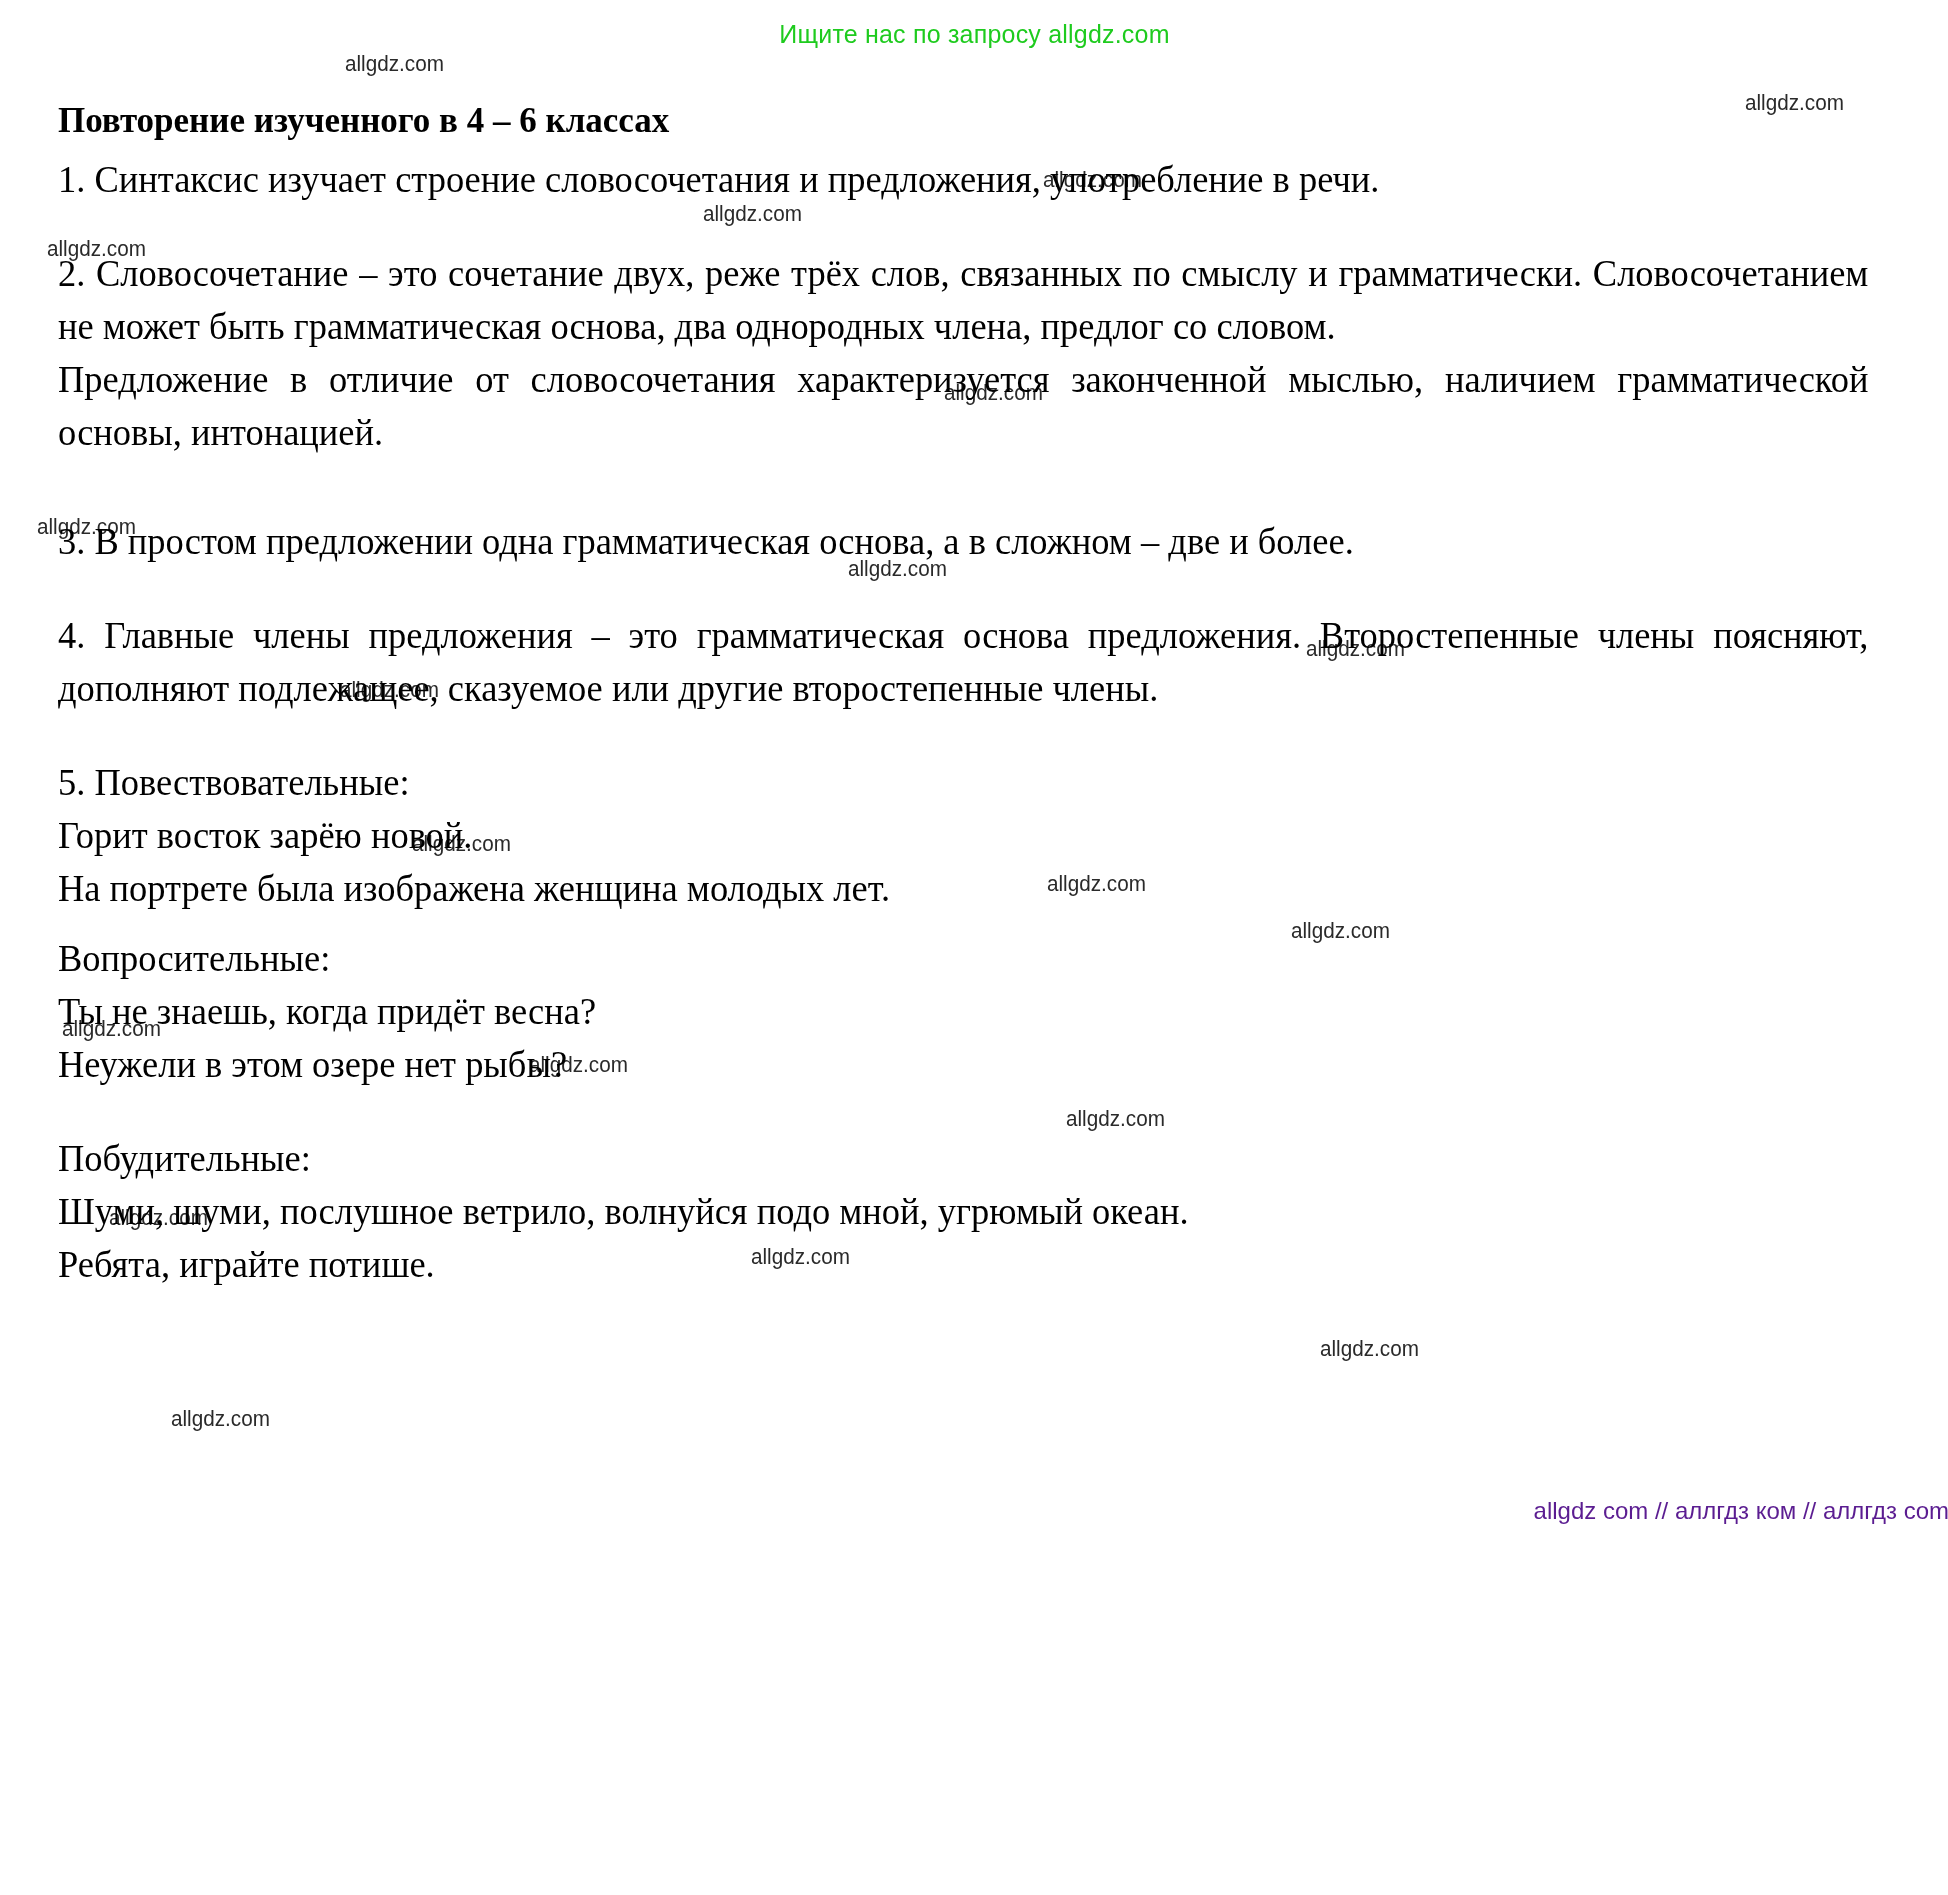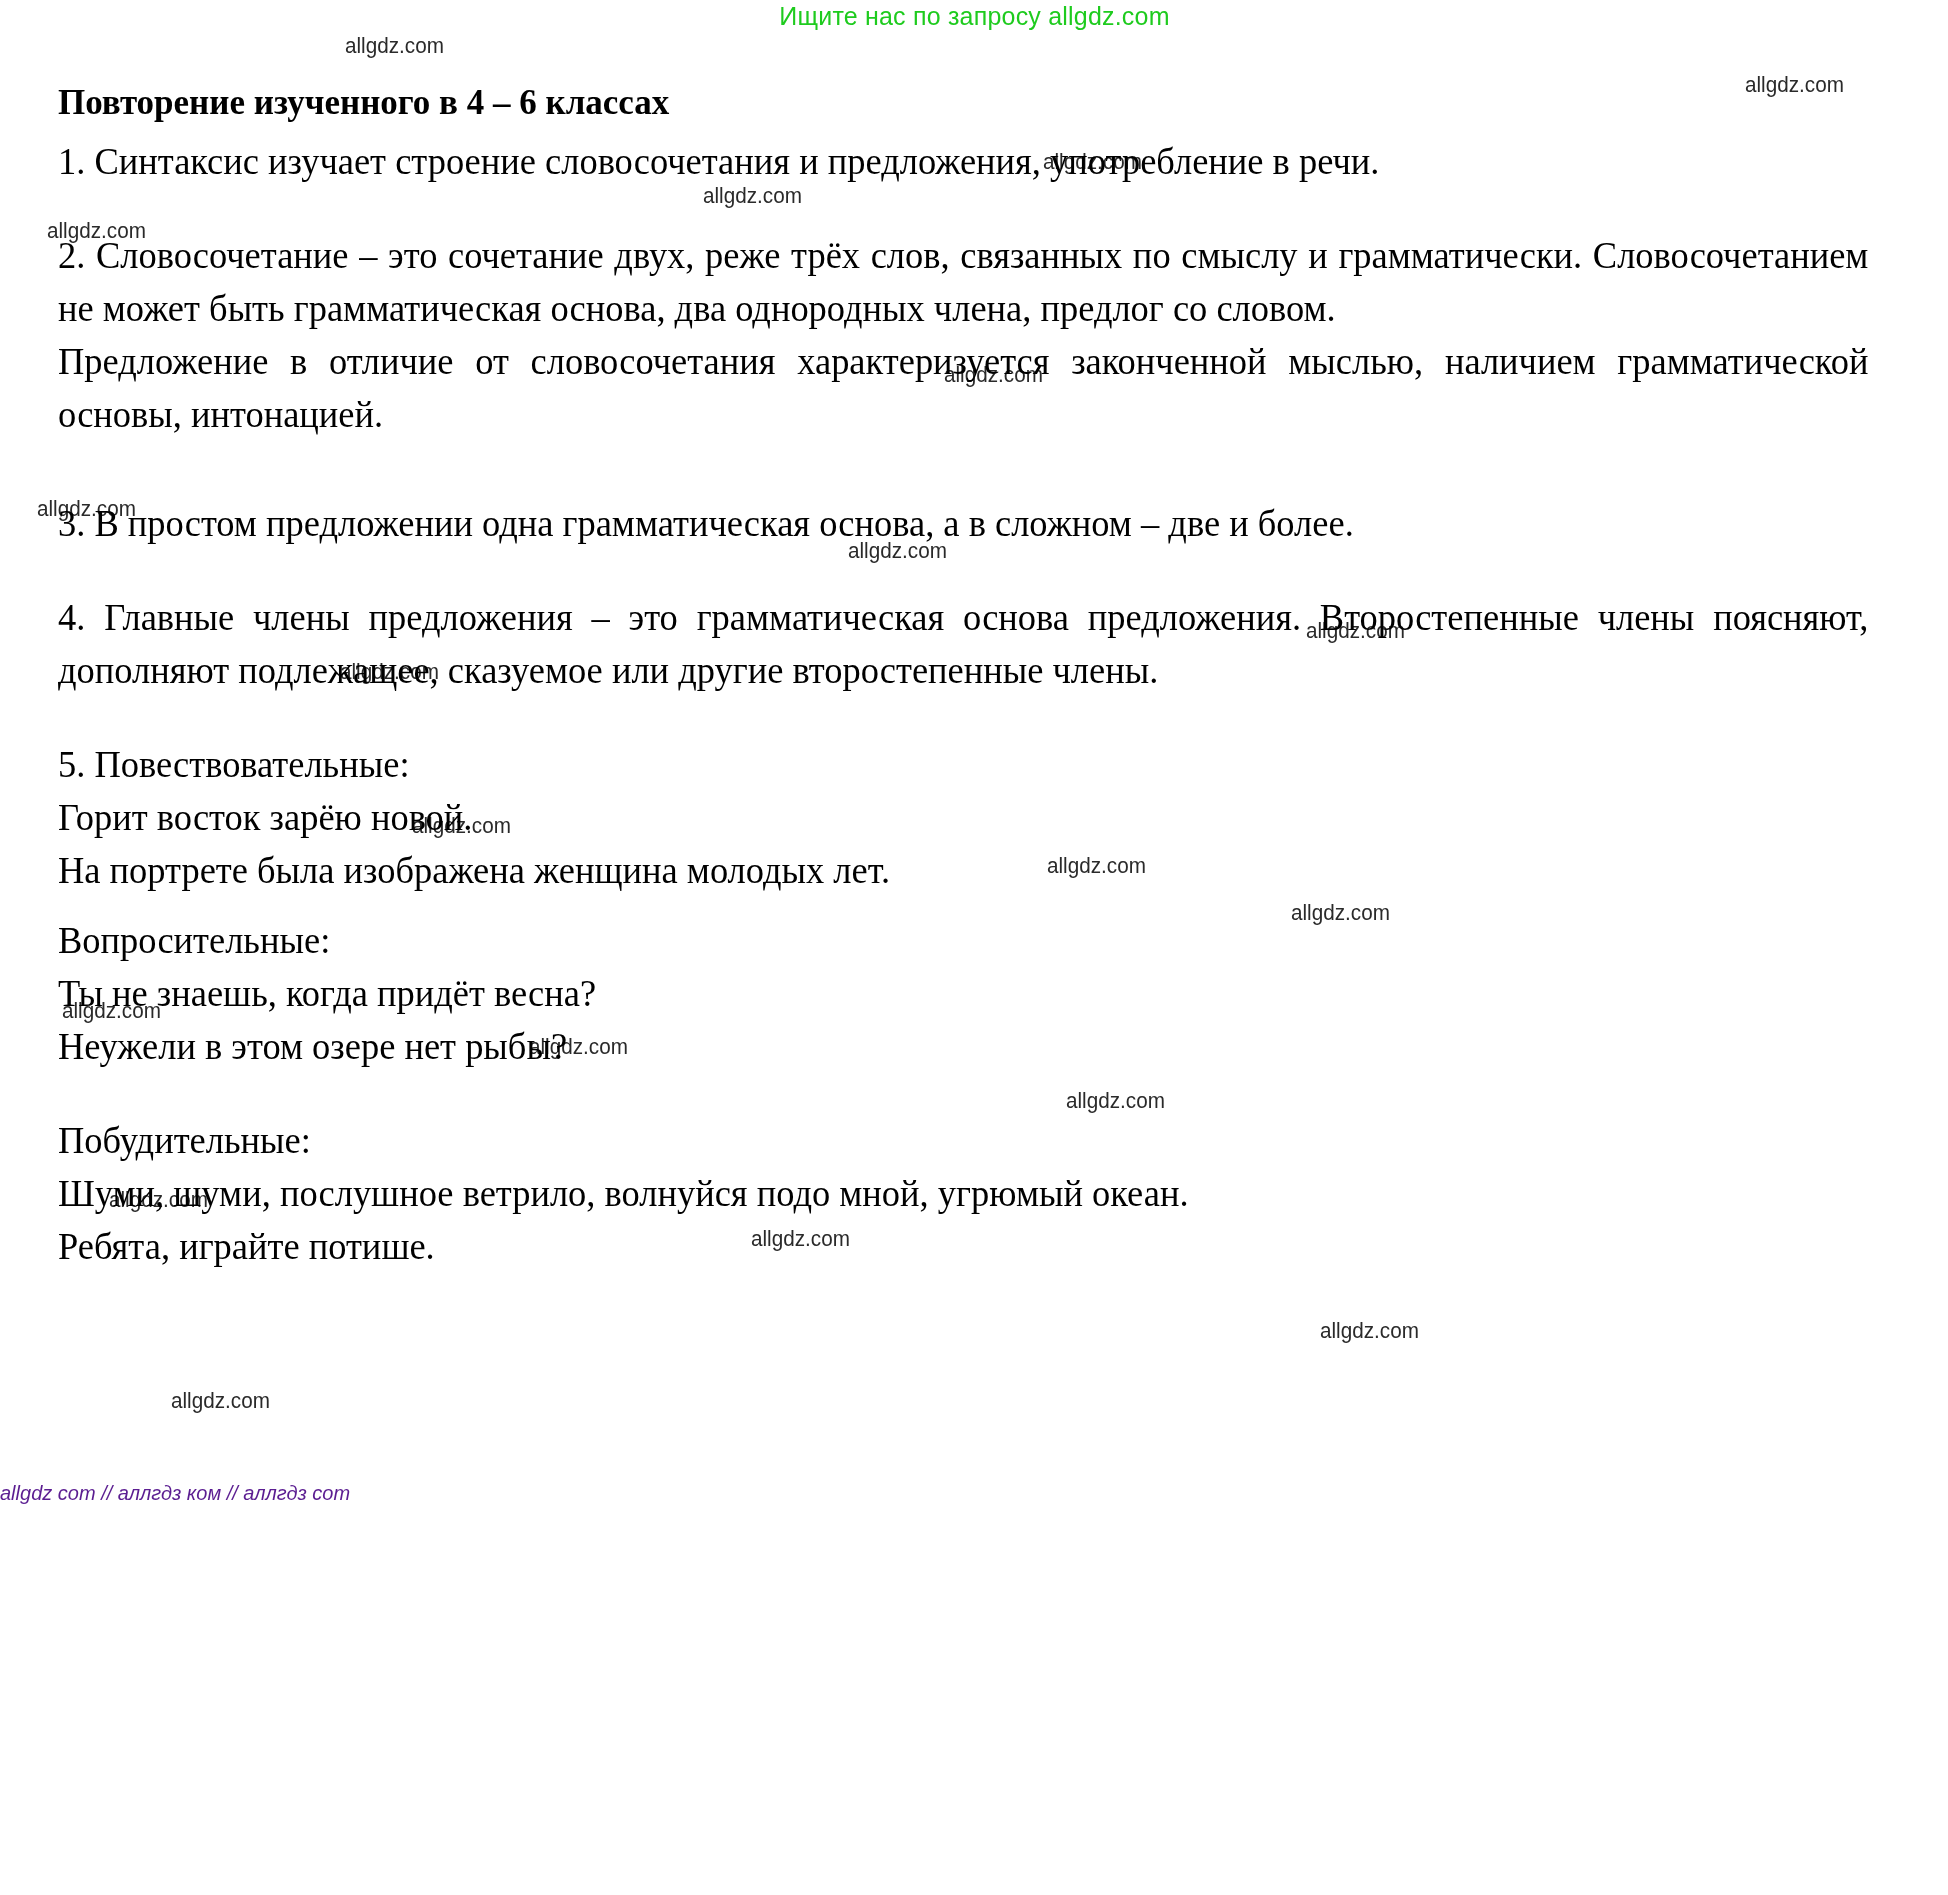--- a/index.html
+++ b/index.html
@@ -9,20 +9,21 @@
     background: #ffffff;
   }
   #page {
     position: relative;
     width: 1949px;
     height: 1532px;
     background: #ffffff;
     overflow: hidden;
     font-family: "Liberation Serif", "DejaVu Serif", serif;
     color: #000000;
+    margin-top: 18px;
   }
 
   
   .promo {
     position: absolute;
     left: 0;
     top: 0px;
     width: 1949px;
     text-align: center;
     font-family: "Liberation Sans", "DejaVu Sans", sans-serif;
@@ -75,27 +76,26 @@
   .gap-sm { height: 17px; }
   .gap-md { height: 41px; }
   .gap-lg { height: 56px; }
 
   
   .footer {
     position: absolute;
     left: 0;
     bottom: 20.6px;
     width: 1949px;
-    text-align: left;
+    text-align: right;
     font-family: "Liberation Sans", "DejaVu Sans", sans-serif;
-    font-size: 20px;
+    font-size: 24px;
     line-height: 36px;
     color: #5B1D91;
     white-space: nowrap;
-    font-style: italic;
   }
 </style>
 </head>
 <body>
 
 <div id="page">
 
   <div class="promo">Ищите нас по запросу allgdz.com</div>
 
   <div id="watermark-layer">

